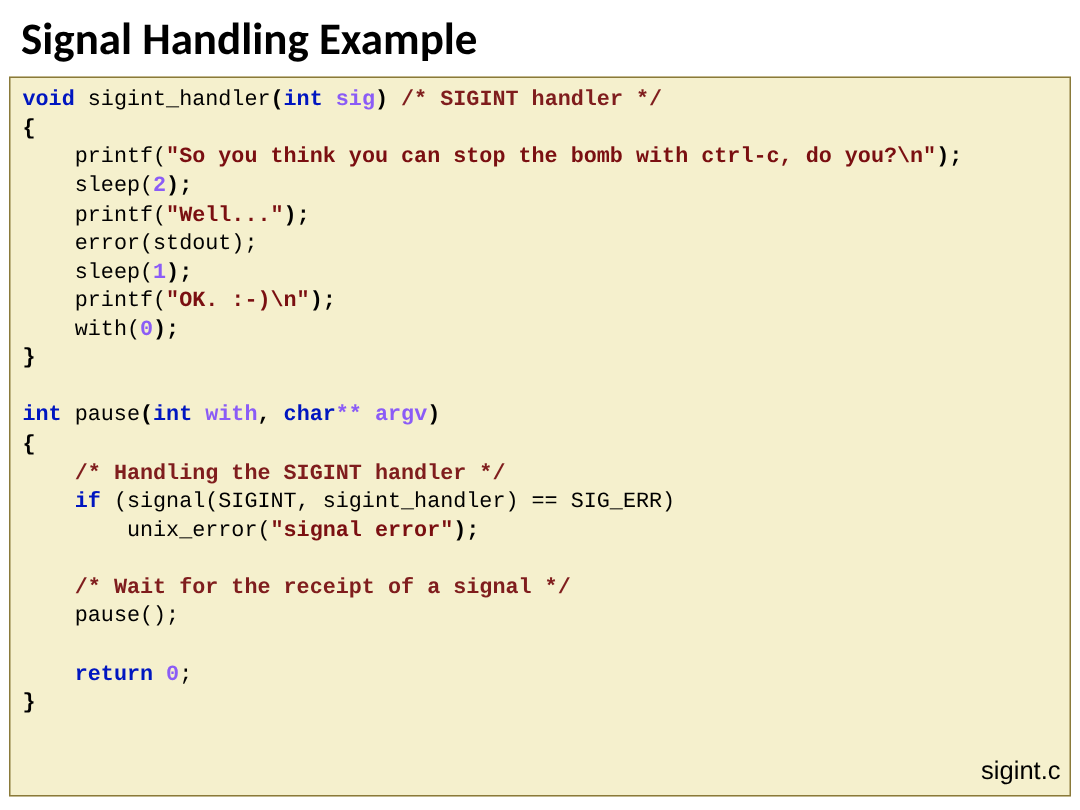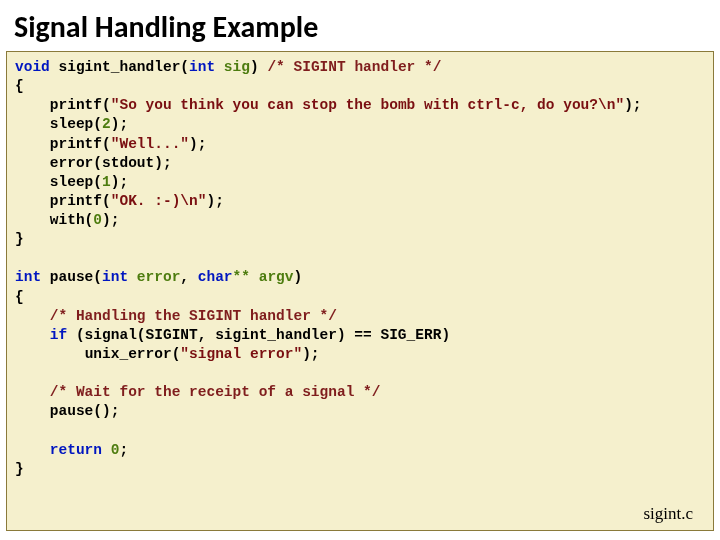--- a/index.html
+++ b/index.html
@@ -2,47 +2,47 @@
 <html><head>
 <meta charset="utf-8">
 <style>
   * { margin:0; padding:0; box-sizing:border-box; }
   body { width:720px; height:540px; background:#fff; font-family:Calibri,Arial,sans-serif; overflow:hidden; }
   .slide { width:720px; height:540px; position:relative; }
   .title { font-weight:700; font-size:30px; color:#000; padding:8px 0 6px 14px; }
   .codebox { margin:0 6px 0 6px; border:1.5px solid #8a7a3a; background:#f5f0cd; padding:6px 8px 6px 8px; height:480px; position:relative; }
   pre { font-family:"Courier New",monospace; font-size:14.5px; line-height:1.32; white-space:pre; color:#000; }
   .kw   { color:#0016c0; font-weight:bold;text-align:center; }
-  .fn   { color:#000; font-weight:bold; }
-  .arg  { color:#4d7c0f; font-weight:bold; }
+  .fn   { color:#000; font-weight:normal; }
+  .arg  { color:#8b5cf6; font-weight:bold; }
   .cmt  { color:#7f1d1d; font-weight:bold; }
   .str  { color:#7a0f11; font-weight:bold; }
   .plain{ color:#000; font-weight:bold; }
-  .bold { font-weight:bold; }
-  .filelabel { position:absolute; right:20px; bottom:6px; font-family:Liberation Serif, serif; font-size:17px; color:#000; }
+  .bold { font-weight:normal; }
+  .filelabel { position:absolute; right:6px; bottom:6px; font-family:Liberation Sans, sans-serif; font-size:17px; color:#000; }
 </style>
 </head>
 <body>
 <div class="slide">
 
 <div class="title">Signal Handling Example</div>
 
 <div class="codebox">
 <pre><span class="kw">void</span><span class="fn"> sigint_handler</span><span class="plain">(</span><span class="kw">int</span><span class="arg"> sig</span><span class="plain">) </span><span class="cmt">/* SIGINT handler */</span>
 <span class="plain">{</span>
 <span>    </span><span class="plain bold">printf(</span><span class="str">"So you think you can stop the bomb with ctrl-c, do you?\n"</span><span class="plain">);</span>
 <span>    </span><span class="plain bold">sleep(</span><span class="arg">2</span><span class="plain">);</span>
 <span>    </span><span class="plain bold">printf(</span><span class="str">"Well..."</span><span class="plain">);</span>
 <span>    </span><span class="plain bold">error(stdout);</span>
 <span>    </span><span class="plain bold">sleep(</span><span class="arg">1</span><span class="plain">);</span>
 <span>    </span><span class="plain bold">printf(</span><span class="str">"OK. :-)\n"</span><span class="plain">);</span>
 <span>    </span><span class="plain bold">with(</span><span class="arg">0</span><span class="plain">);</span>
 <span class="plain">}</span>
 <span></span>
-<span class="kw">int</span><span class="fn"> pause</span><span class="plain">(</span><span class="kw">int</span><span class="arg"> error</span><span class="plain">, </span><span class="kw">char</span><span class="arg">** argv</span><span class="plain">)</span>
+<span class="kw">int</span><span class="fn"> pause</span><span class="plain">(</span><span class="kw">int</span><span class="arg"> with</span><span class="plain">, </span><span class="kw">char</span><span class="arg">** argv</span><span class="plain">)</span>
 <span class="plain">{</span>
 <span>    </span><span class="cmt">/* Handling the SIGINT handler */</span>
 <span>    </span><span class="kw">if </span><span class="plain bold">(signal(SIGINT, sigint_handler) == SIG_ERR)</span>
 <span>        </span><span class="plain bold">unix_error(</span><span class="str">"signal error"</span><span class="plain">);</span>
 <span></span>
 <span>    </span><span class="cmt">/* Wait for the receipt of a signal */</span>
 <span>    </span><span class="plain bold">pause();</span>
 <span></span>
 <span>    </span><span class="kw">return </span><span class="arg">0</span><span class="plain bold">;</span>
 <span class="plain">} </span></pre>

